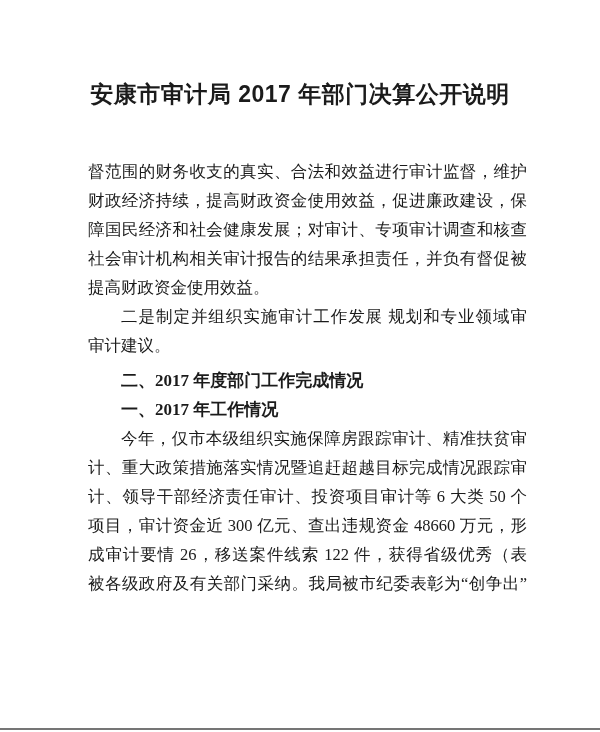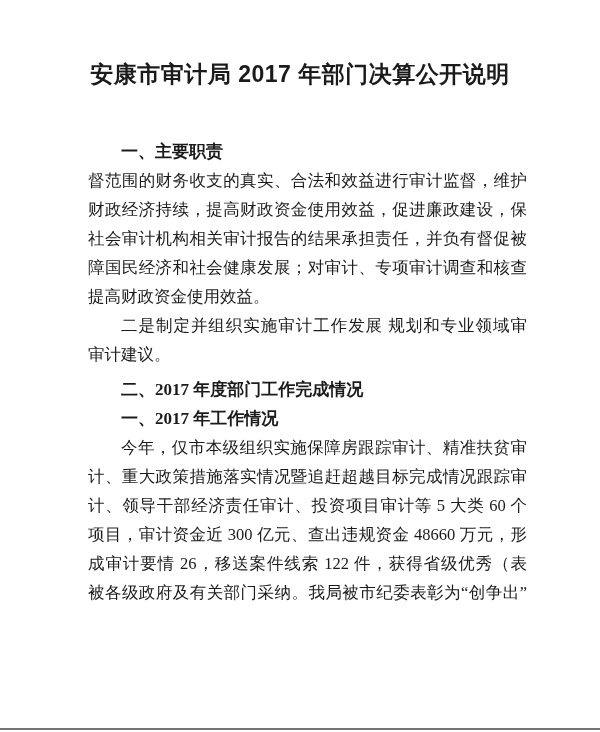--- a/index.html
+++ b/index.html
@@ -11,21 +11,21 @@
     position: relative;
     width: 600px;
     height: 732px;
     background: #ffffff;
     overflow: hidden;
     font-family: "Liberation Serif", "DejaVu Serif", serif;
     color: #1b1b1b;
   }
   .title {
     margin: 0;
-    padding-top: 58px;
+    padding-top: 78px;
     line-height: 32px;
     text-align: center;
     font-size: 23px;
     font-weight: 700;
     font-family: "Liberation Sans", "DejaVu Sans", sans-serif;
     letter-spacing: 0.5px;
   }
   .content {
     margin-top: 47px;
     padding: 0 73px 0 88px;
@@ -63,31 +63,30 @@
     bottom: 2px;
     height: 2px;
   }
 </style>
 </head>
 <body>
 
 <div class="page" style="background: rgb(255, 255, 255); color: rgb(27, 27, 27);">
   <h1 class="title">安康市审计局 2017 年部门决算公开说明</h1>
   <div class="content" id="doc-content">
-      <div class="line heading">一、主要职责</div>
       <div class="line">督范围的财务收支的真实、合法和效益进行审计监督，维护</div>
       <div class="line">财政经济持续，提高财政资金使用效益，促进廉政建设，保</div>
+      <div class="line">障国民经济和社会健康发展；对审计、专项审计调查和核查</div>
       <div class="line">社会审计机构相关审计报告的结果承担责任，并负有督促被</div>
-      <div class="line">障国民经济和社会健康发展；对审计、专项审计调查和核查</div>
       <div class="line last">提高财政资金使用效益。</div>
       <div class="line indent">二是制定并组织实施审计工作发展 规划和专业领域审</div>
       <div class="line last">审计建议。</div>
       <div class="line heading gap">二、2017 年度部门工作完成情况</div>
       <div class="line heading">一、2017 年工作情况</div>
       <div class="line indent">今年，仅市本级组织实施保障房跟踪审计、精准扶贫审</div>
       <div class="line">计、重大政策措施落实情况暨追赶超越目标完成情况跟踪审</div>
-      <div class="line">计、领导干部经济责任审计、投资项目审计等 5 大类 60 个</div>
+      <div class="line">计、领导干部经济责任审计、投资项目审计等 6 大类 50 个</div>
       <div class="line">项目，审计资金近 300 亿元、查出违规资金 48660 万元，形</div>
       <div class="line">成审计要情 26，移送案件线索 122 件，获得省级优秀（表彰）</div>
       <div class="line">被各级政府及有关部门采纳。我局被市纪委表彰为“创争出”</div>
     </div>
   <div class="bottom-rule" style="background: rgb(117, 117, 117);"></div>
 </div>
 
 </body></html>

